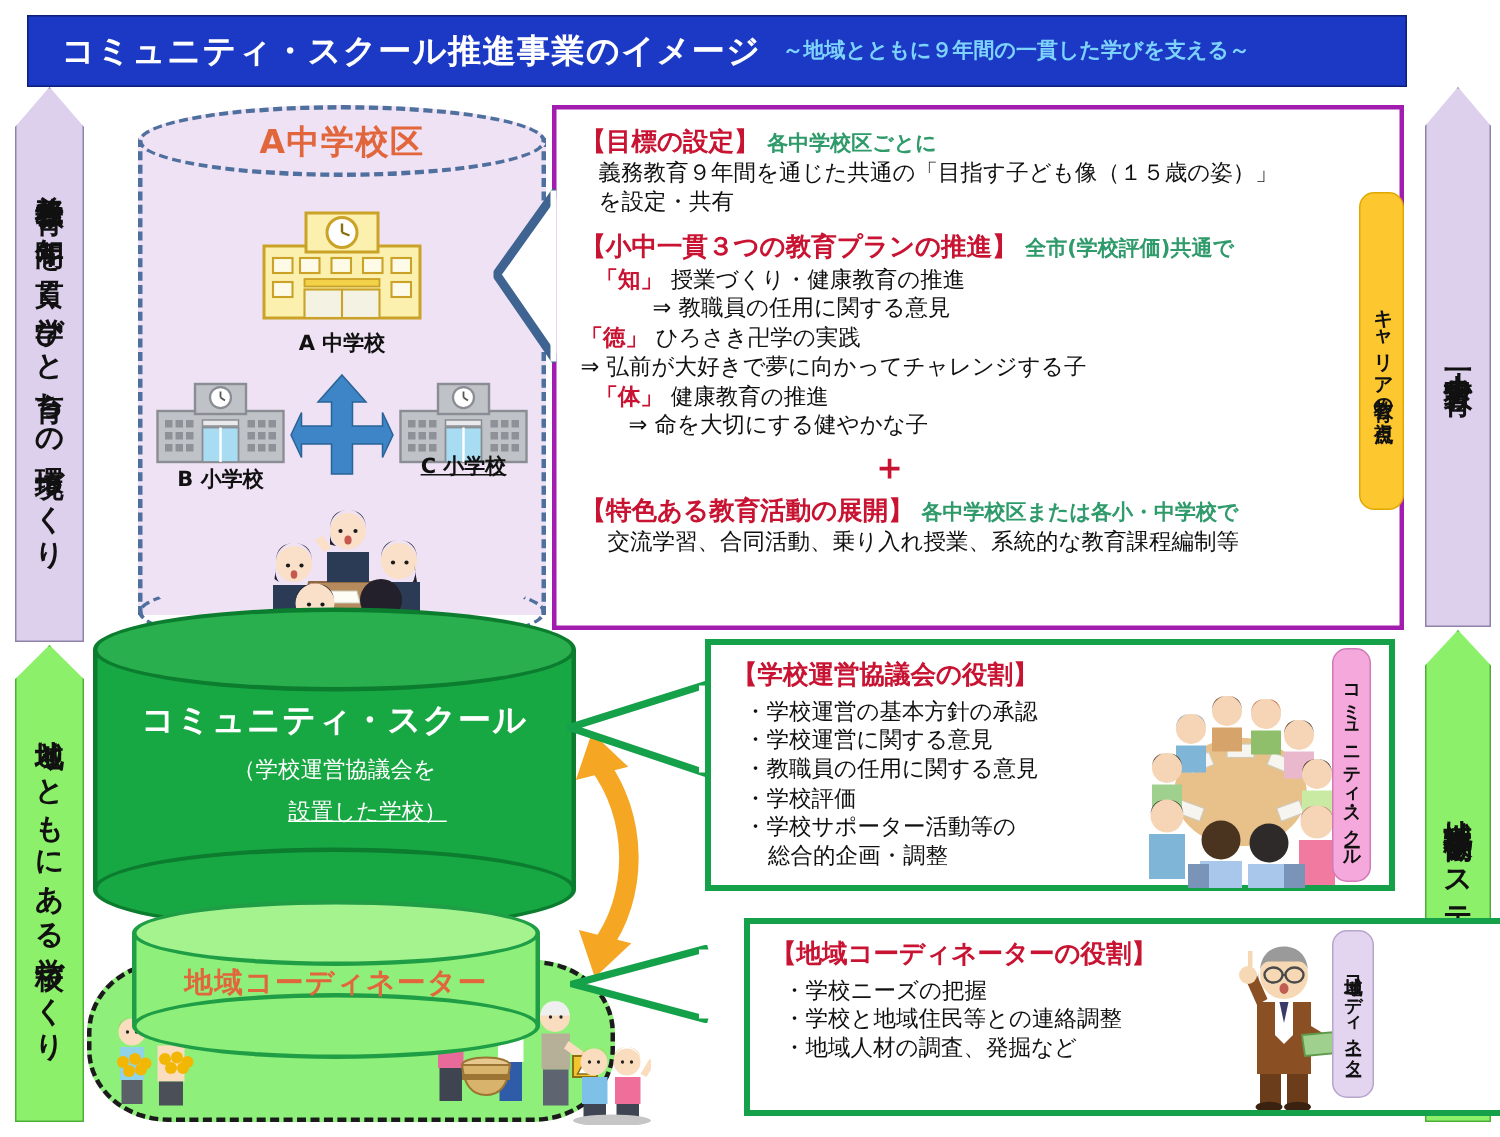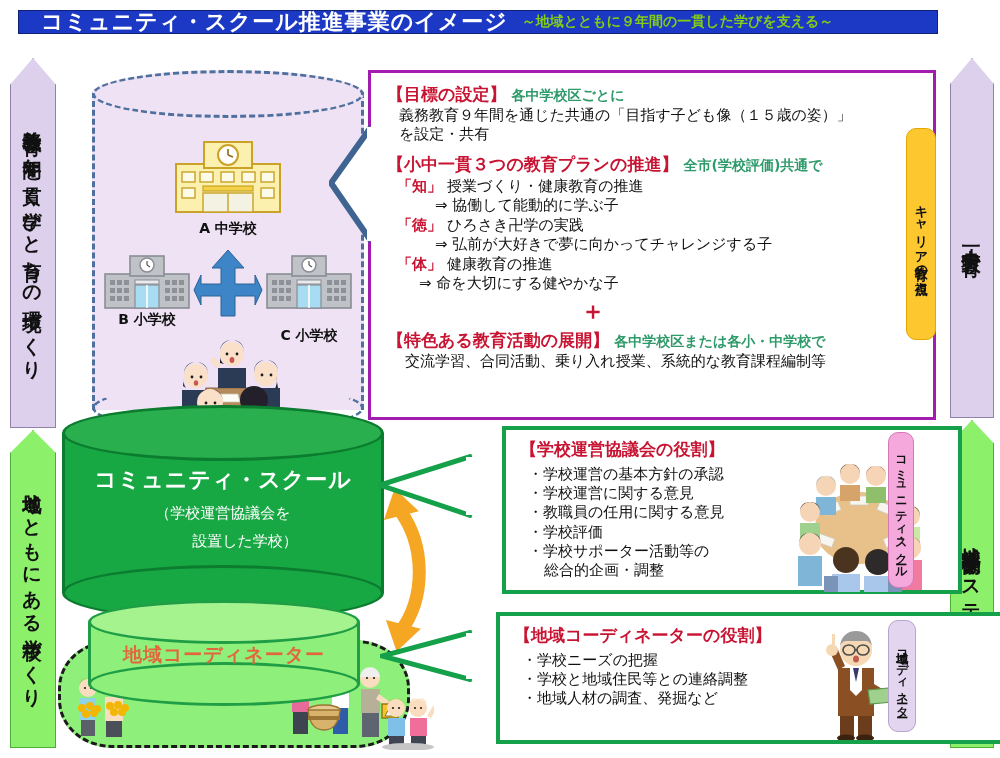--- a/index.html
+++ b/index.html
@@ -5,26 +5,26 @@
   html,body{margin:0;padding:0;background:#ffffff;}
   body{
     width:1000px;height:758px;position:relative;overflow:hidden;
     font-family:"DejaVu Sans","Liberation Sans",sans-serif;
     color:#1a1a1a;
   }
   .page{position:absolute;inset:0;}
 
   
   .header{
-    position:absolute;left:18px;top:10px;width:920px;height:24px;
+    position:absolute;left:18px;top:10px;width:920px;height:48px;
     background:#1b39c4;border:1px solid #0d2076;
     display:flex;align-items:center;gap:14px;padding-left:22px;box-sizing:border-box;
   }
   .header .h-title{color:#ffffff;font-size:22px;font-weight:700;letter-spacing:1px;white-space:nowrap;}
-  .header .h-sub{color:#84cc16;font-size:14px;font-weight:600;white-space:nowrap;}
+  .header .h-sub{color:#7dd3fc;font-size:14px;font-weight:600;white-space:nowrap;}
 
   
   .vbanner{
     position:absolute;display:flex;align-items:center;justify-content:center;
     writing-mode:vertical-rl;text-orientation:upright;
     font-size:19px;font-weight:700;color:#111;letter-spacing:2px;
     box-sizing:border-box;
   }
   .vb-purple{background:#ddd0ec;border:1px solid #8f82a8;}
   .vb-green{background:#8df06a;border:1px solid #4fae39;}
@@ -112,21 +112,21 @@
   .panel-inner{padding:10px 14px 0 16px;}
   .ln{white-space:nowrap;}
   .hd{font-size:17px;font-weight:700;color:#c81432;}
   .hd-sub{font-size:14px;font-weight:700;color:#2f9a6a;}
   .bd{font-size:15px;color:#111;}
   .key{font-size:15px;font-weight:700;color:#c81432;}
   .plus{font-size:24px;font-weight:700;color:#c81432;text-align:center;}
 
   
   .gbox{position:absolute;box-sizing:border-box;background:#ffffff;border:4px solid #15a04a;}
-  #box-council{left:470px;top:426px;width:460px;height:168px;margin-left:32px;}
+  #box-council{left:470px;top:426px;width:460px;height:168px;}
   #box-coordinator{left:496px;top:612px;width:552px;height:132px;}
   .gbox .g-hd{font-size:17px;font-weight:700;color:#c81432;margin:8px 0 4px 14px;}
   .gbox ul{margin:0;padding:0 0 0 22px;list-style:none;}
   .gbox li{font-size:15px;color:#111;line-height:1.28;white-space:nowrap;}
   .gbox li::before{content:"・";}
   .gbox li.cont::before{content:"";padding-left:16px;}
 
   
   .vtab{
     position:absolute;writing-mode:vertical-rl;text-orientation:upright;
@@ -164,20 +164,21 @@
     <span>小中一貫教育</span>
   </div>
   <div class="vbanner vb-green vb-arrow-up" id="vb-right-bottom">
     <span>地域学校協働システム</span>
   </div>
 
   <div class="district">
     <div class="body"></div>
     <div class="bottom-ellipse"></div>
     <div class="top-ellipse"></div>
+    <div class="d-title">A中学校区</div>
 
     <svg class="school" style="left:78px;top:68px;" width="116" height="76" viewBox="0 0 116 76">
       <rect x="6" y="26" width="104" height="48" fill="#fbf0ae" stroke="#c9a227" stroke-width="2"></rect>
       <rect x="34" y="4" width="48" height="26" fill="#fbf0ae" stroke="#c9a227" stroke-width="2"></rect>
       <circle cx="58" cy="17" r="10" fill="#ffffff" stroke="#c9a227" stroke-width="2"></circle>
       <line x1="58" y1="17" x2="58" y2="11" stroke="#8a6d10" stroke-width="1.6"></line>
       <line x1="58" y1="17" x2="63" y2="19" stroke="#8a6d10" stroke-width="1.6"></line>
       <g fill="#fdfbe8" stroke="#c9a227" stroke-width="1.4">
         <rect x="12" y="34" width="13" height="10"></rect>
           <rect x="30" y="34" width="13" height="10"></rect>
@@ -253,21 +254,21 @@
           <rect x="70" y="36" width="5" height="5"></rect>
           <rect x="77" y="36" width="5" height="5"></rect>
         <rect x="63" y="44" width="5" height="5"></rect>
           <rect x="70" y="44" width="5" height="5"></rect>
           <rect x="77" y="44" width="5" height="5"></rect>
       </g>
       <rect x="33" y="28" width="24" height="4" fill="#e9eaec" stroke="#8a8d93" stroke-width="1"></rect>
       <rect x="33" y="33" width="24" height="23" fill="#a8dcf2" stroke="#8a8d93" stroke-width="1.2"></rect>
       <line x1="45" y1="33" x2="45" y2="56" stroke="#ffffff" stroke-width="1.6"></line>
     </svg>
-    <div class="sch-label" style="left:157px;top:257px;">C 小学校</div>
+    <div class="sch-label" style="left:157px;top:232px;text-decoration:underline;">C 小学校</div>
 
     <svg class="students" style="left:74px;top:268px;" width="130" height="110" viewBox="0 0 130 110">
 
       <polygon points="40,50 92,50 104,96 28,96" fill="#b58a5c" stroke="#8d6842" stroke-width="1.2"></polygon>
       <g fill="#fdfdf5" stroke="#c9c7b4" stroke-width="0.8">
         <polygon points="50,56 72,56 74,64 48,64"></polygon>
         <polygon points="44,70 70,70 72,80 41,80"></polygon>
         <polygon points="76,70 98,72 99,82 77,81"></polygon>
         <polygon points="34,84 60,84 61,93 32,93"></polygon>
       </g>
@@ -340,27 +341,27 @@
 
       <div class="ln" style="margin-top:9px;">
         <span class="hd">【小中一貫３つの教育プランの推進】</span>
         <span class="hd-sub">全市(学校評価)共通で</span>
       </div>
 
       <div class="ln" style="margin-left:10px;">
         <span class="key">「知」</span>
         <span class="bd">授業づくり・健康教育の推進</span>
       </div>
-      <div class="ln bd" style="margin-left:48px;">⇒ 協働して能動的に学ぶ子</div>
-
-      <div class="ln" style="margin-left:10px;">
+      <div class="ln bd" style="margin-left:48px;">⇒ 教職員の任用に関する意見</div>
+
+      <div class="ln" style="">
         <span class="key">「徳」</span>
         <span class="bd">ひろさき卍学の実践</span>
       </div>
-      <div class="ln bd" style="margin-left:48px;">⇒ 弘前が大好きで夢に向かってチャレンジする子</div>
+      <div class="ln bd" style="">⇒ 弘前が大好きで夢に向かってチャレンジする子</div>
 
       <div class="ln" style="margin-left:10px;">
         <span class="key">「体」</span>
         <span class="bd">健康教育の推進</span>
       </div>
       <div class="ln bd" style="margin-left:32px;">⇒ 命を大切にする健やかな子</div>
 
       <div class="plus" style="margin:2px 120px 0 0;">＋</div>
 
       <div class="ln" style="margin-top:2px;">
@@ -375,21 +376,21 @@
     <span>キャリア教育の視点</span>
   </div>
 
   <div class="cyl" id="cs-cyl">
     <div class="c-body"></div>
     <div class="c-cap c-cap-bot"></div>
     <div class="c-cap c-cap-top"></div>
     <div class="c-text">
       <div class="c-t1">コミュニティ・スクール</div>
       <div class="c-t2">（学校運営協議会を</div>
-      <div class="c-t2" style="padding-left:44px;">設置した学校）</div>
+      <div class="c-t2" style="padding-left:44px;text-decoration:underline;">設置した学校）</div>
     </div>
   </div>
 
   <div class="cloud"></div>
 
   <svg class="center-abs" style="left:70px;top:676px;" width="72" height="62" viewBox="0 0 72 62">
     <g>
         <circle cx="18" cy="12" r="9" fill="#fadcbe"></circle>
        <path d="M9 11a9 9 0 0 1 18 0c0 -6 -4 -9 -9 -9s-9 3 -9 9z" fill="#c99a5e"></path>
        <path d="M10 22h16v22h-16z" fill="#8fd3e8"></path>

